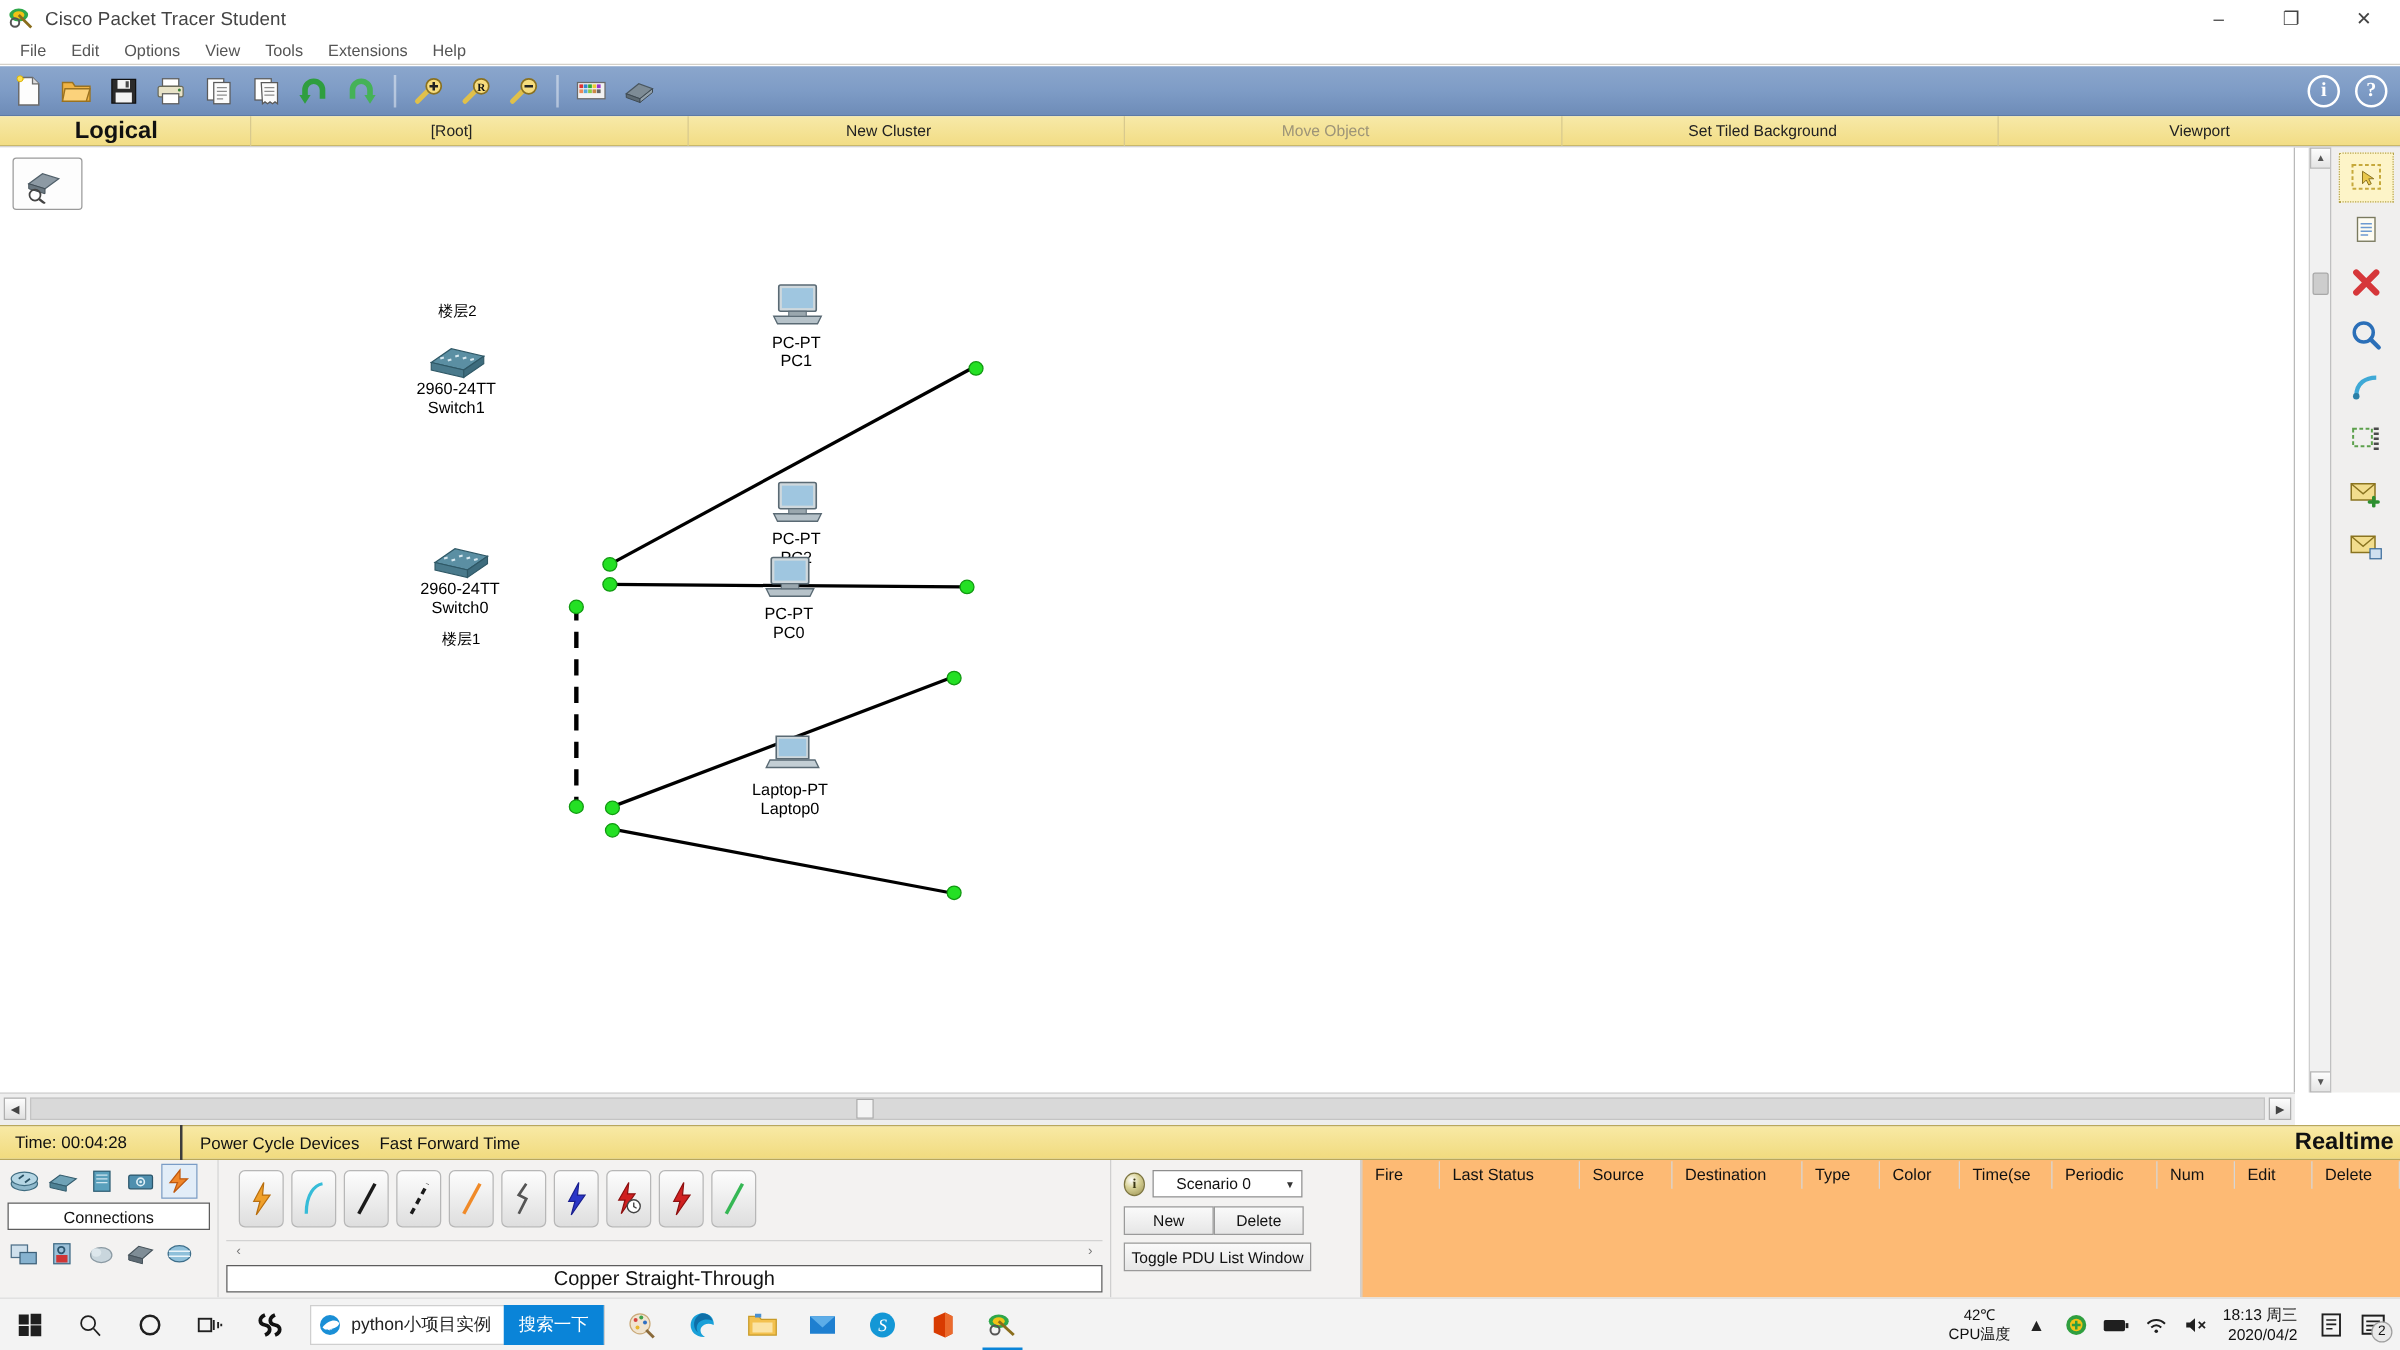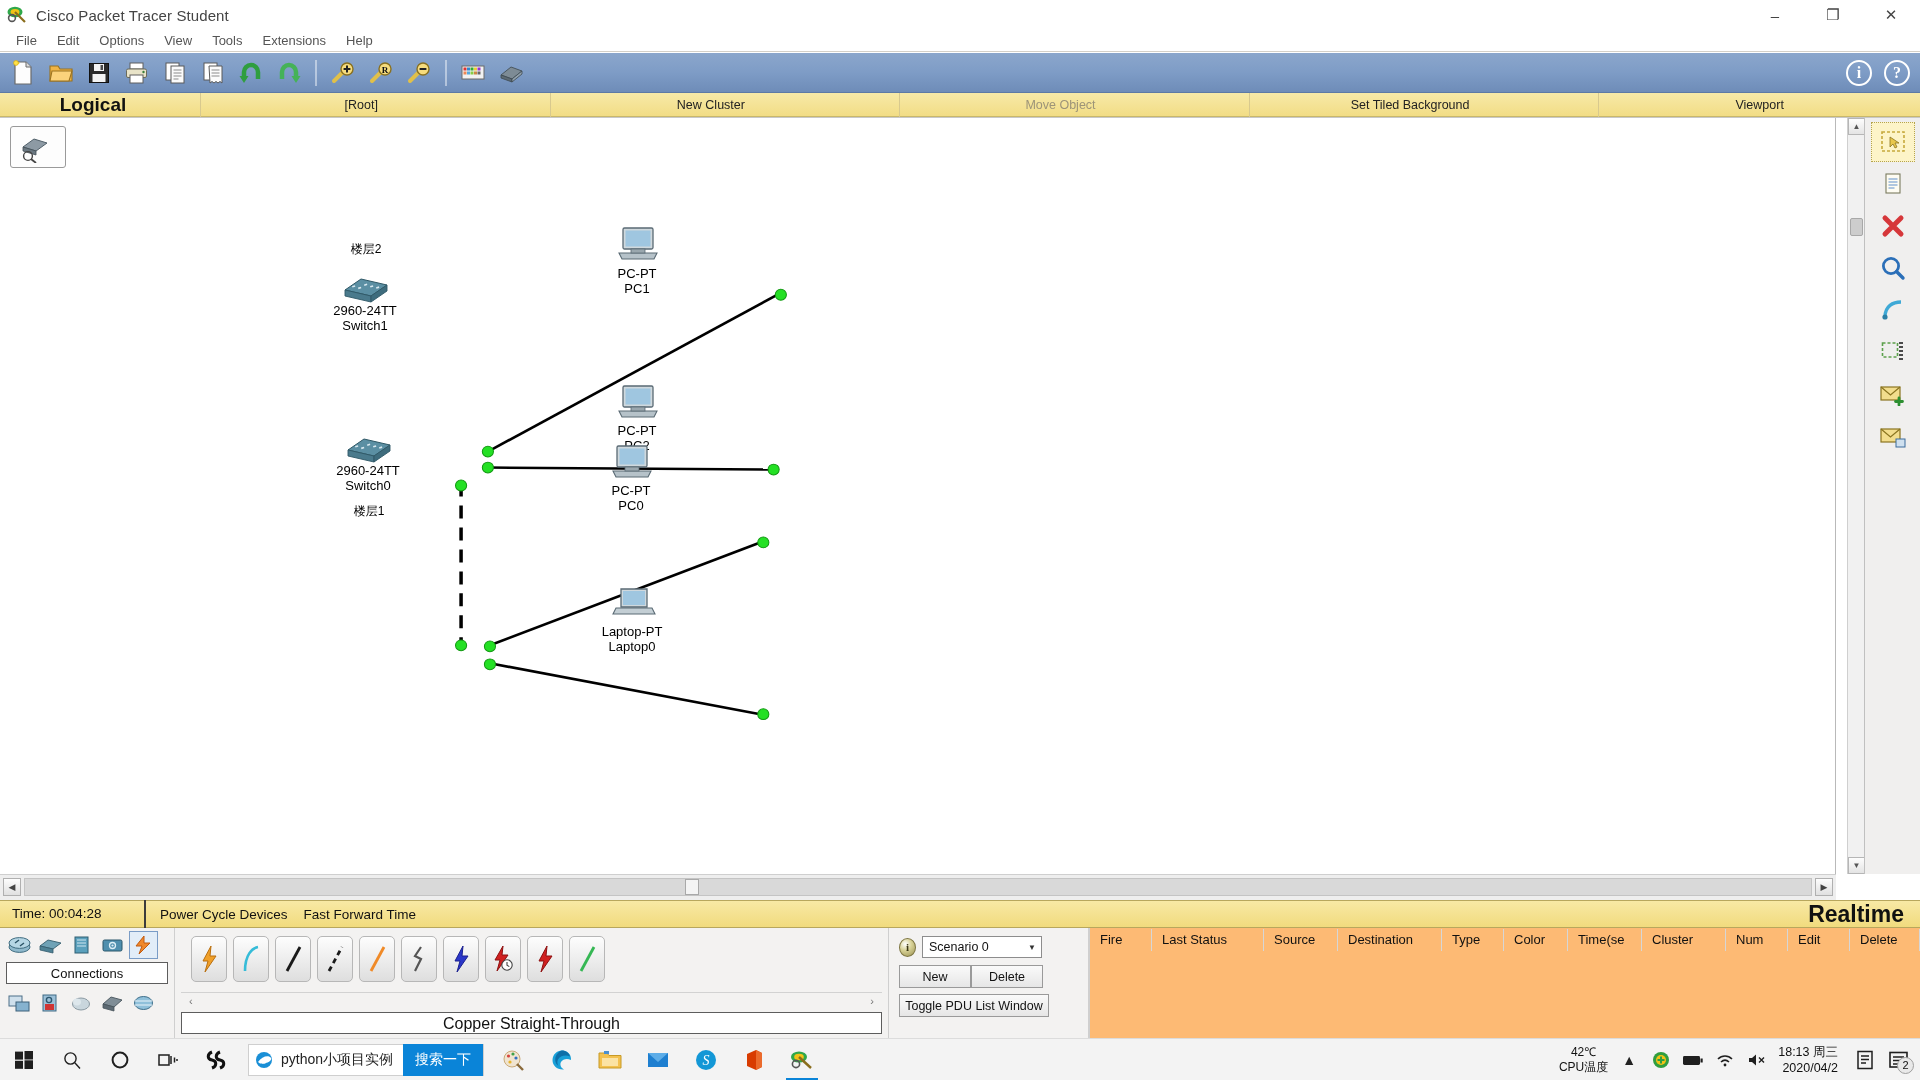--- a/index.html
+++ b/index.html
@@ -148,21 +148,21 @@
     border-top: 1px solid #b8a75d; border-bottom: 1px solid #b8a75d;
     display: flex; align-items: center;
   }
   .rtbar .time {
     font-size: 13.5px; color: #111; padding: 0 12px; width: 146px;
     border-right: 2px solid #3c3c3c; height: 28px; line-height: 28px;
   }
   .rtbar .pcd { font-size: 13.5px; color: #111; padding-left: 14px; }
   .rtbar .ffwd { font-size: 13.5px; color: #111; padding-left: 16px; }
   .rtbar .realtime {
-    margin-left: auto; font-size: 23px; font-weight: bold; color: #111; padding-right: 16px;
+    margin-left: auto; font-size: 19px; font-weight: bold; color: #111; padding-right: 5px;
   }
 
   
   .bottom {
     position: absolute; top: 928px; left: 0; width: 1920px; height: 110px;
     background: #f3f2f1; display: flex;
   }
   .devpanel { width: 175px; position: relative; border-right: 1px solid #cfcfcf; }
   .devrow { display: flex; gap: 4px; padding: 4px 0 0 6px; }
   .devicon { width: 27px; height: 26px; display:flex; align-items:center; justify-content:center; }
@@ -198,21 +198,21 @@
   .pdupanel { width: 200px; padding: 8px 8px 0 10px; border-right: 1px solid #cfcfcf; background:#f3f2f1;}
   .scenrow { display: flex; align-items: center; gap: 6px; }
   .infodot {
     width: 17px; height: 19px; border-radius: 50%;
     background: radial-gradient(circle at 35% 30%, #fff 0%, #d9d398 40%, #9a9152 100%);
     border: 1px solid #7d7540; display:flex; align-items:center; justify-content:center;
     font-size: 11px; font-weight: bold; color: #3b3715; font-family: "Liberation Serif", serif;
   }
   .combo {
     width: 120px; height: 22px; background: #fff; border: 1px solid #8d8d8d;
-    display: flex; align-items: center; padding-left: 6px; font-size: 12.5px; color: #111;
+    display: flex; align-items: center; padding-left: 18px; font-size: 12.5px; color: #111;
     position: relative;
   }
   .combo .arrow { position: absolute; right: 5px; font-size: 8px; color: #333; }
   .btnrow { display: flex; gap: 0; margin-top: 7px; }
   .pbtn {
     width: 72px; height: 23px; background: linear-gradient(180deg,#fafafa,#e6e6e6);
     border: 1px solid #9a9a9a; font-size: 12.5px; color: #111;
     display: flex; align-items: center; justify-content: center;
   }
   .pbtn.wide { width: 150px; margin-top: 6px; }
@@ -795,21 +795,21 @@
 
     <div class="pdutable">
       <div class="pdu-head">
         <div class="pdu-th" style="width:62px">Fire</div>
         <div class="pdu-th" style="width:112px">Last Status</div>
         <div class="pdu-th" style="width:74px">Source</div>
         <div class="pdu-th" style="width:104px">Destination</div>
         <div class="pdu-th" style="width:62px">Type</div>
         <div class="pdu-th" style="width:64px">Color</div>
         <div class="pdu-th" style="width:74px">Time(se</div>
-        <div class="pdu-th" style="width:84px">Cluster</div>
+        <div class="pdu-th" style="width:84px">Periodic</div>
         <div class="pdu-th" style="width:62px">Num</div>
         <div class="pdu-th" style="width:62px">Edit</div>
         <div class="pdu-th" style="width:70px">Delete</div>
       </div>
     </div>
   </div>
 
   <div class="taskbar">
     <div class="tb-item">
       <svg width="20" height="20" viewBox="0 0 20 20">

